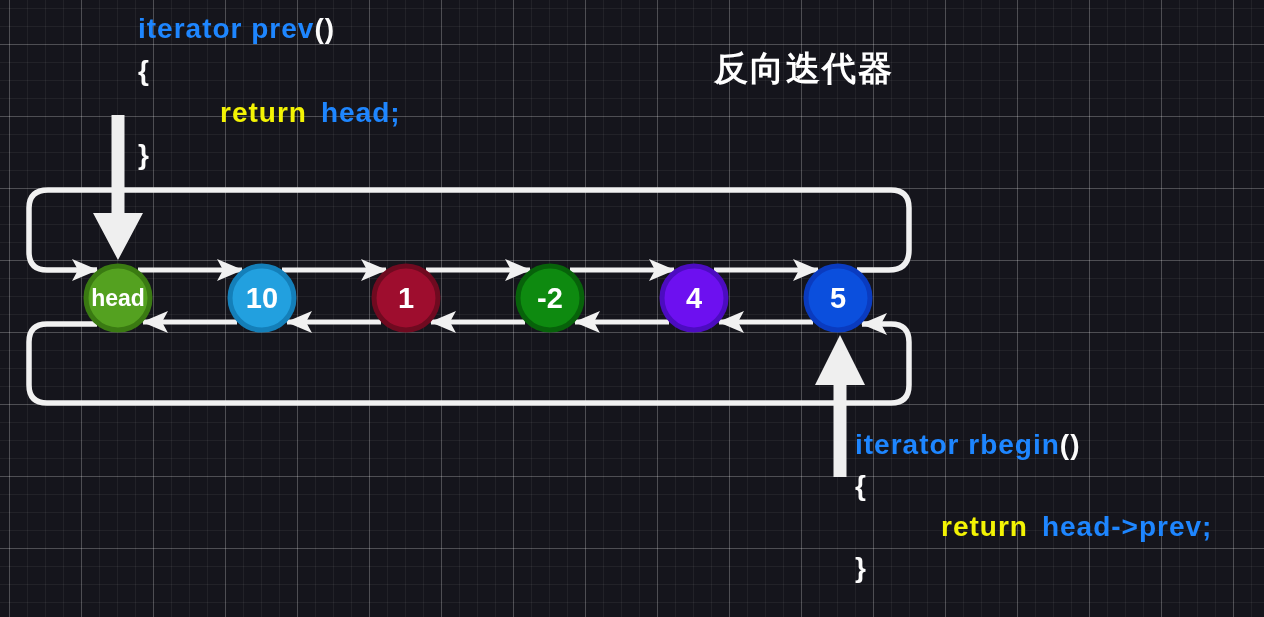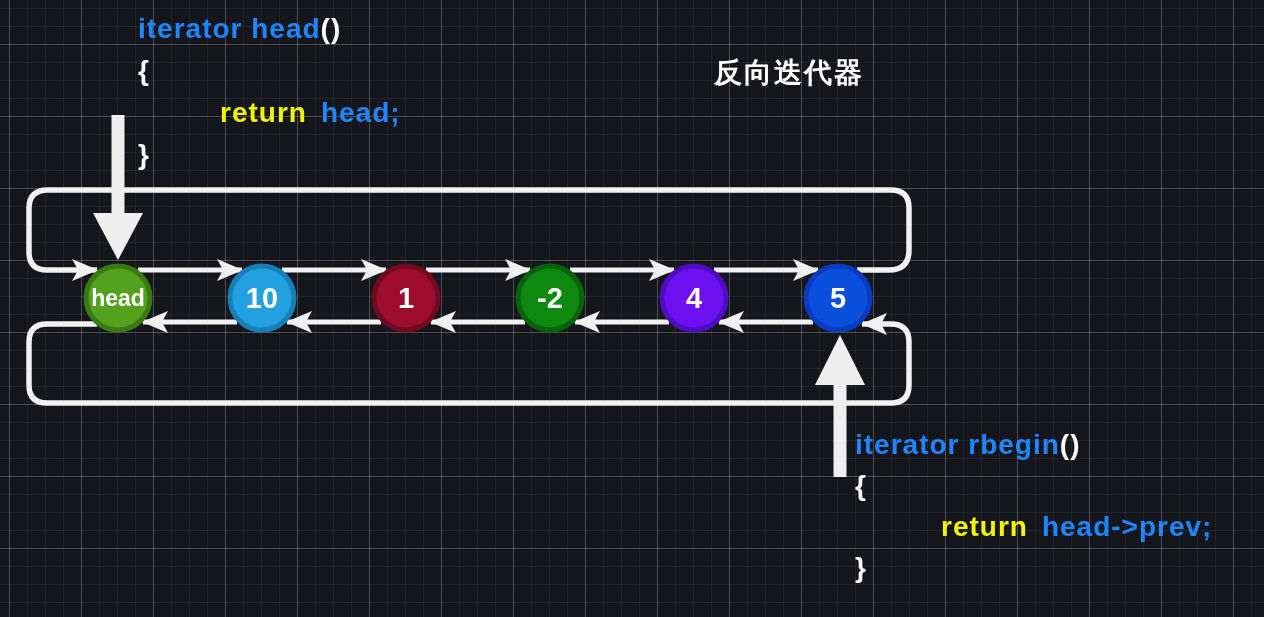--- a/index.html
+++ b/index.html
@@ -26,22 +26,22 @@
     white-space:nowrap;
   }
   .code-block .indent-rend{padding-left:82px;}
   .code-block .indent-rbegin{padding-left:86px;text-align:right;}
   .c-blue{color:#1e86ff;}
   .c-yellow{color:#f3f304;}
   .c-white{color:#fbfbfb;}
   .kw{margin-right:14px;}
   .diagram-title{
     position:absolute;
-    left:714px;top:54px;
-    font-size:28px;
+    left:714px;top:46px;
+    font-size:34px;
     font-weight:700;
     color:#ffffff;
     letter-spacing:2px;
     white-space:nowrap;
   }
   svg.diagram{position:absolute;left:0;top:0;}
   svg .link{stroke:#f1f1f1;stroke-width:5;fill:none;}
   svg .wrap{stroke:#f1f1f1;stroke-width:5.5;fill:none;stroke-linejoin:round;}
   svg .big-arrow{fill:#efefef;stroke:none;}
   svg circle.node{stroke-width:5;}
@@ -51,21 +51,21 @@
     font-weight:700;
     text-anchor:middle;
   }
 </style>
 </head>
 <body>
 
 <div class="stage">
 
   <div class="code-block" style="left:138px;top:8px;">
-    <div><span class="c-blue">iterator head</span><span class="c-white">()</span></div>
+    <div><span class="c-blue">iterator prev</span><span class="c-white">()</span></div>
     <div class="c-white">{</div>
     <div class="indent-rend"><span class="c-yellow kw">return</span><span class="c-blue">head;</span></div>
     <div class="c-white">}</div>
   </div>
 
   <div class="diagram-title">反向迭代器</div>
 
   <div class="code-block" style="left:855px;top:424px;line-height:41px;">
     <div><span class="c-blue">iterator rbegin</span><span class="c-white">()</span></div>
     <div class="c-white">{</div>

